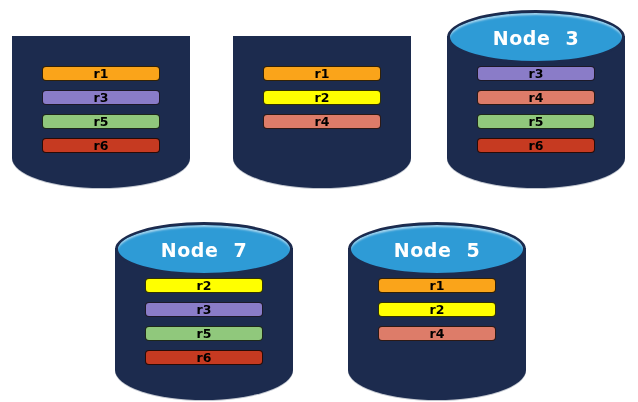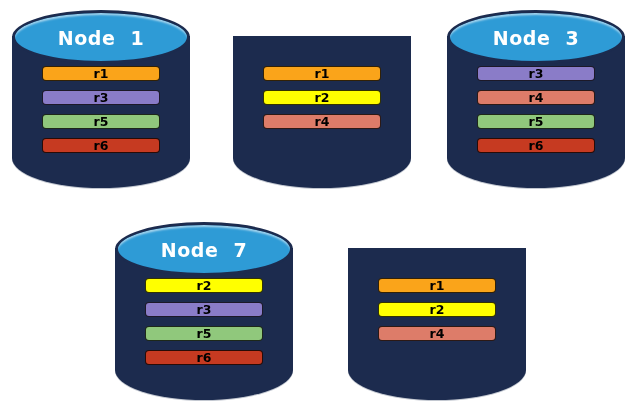--- a/index.html
+++ b/index.html
@@ -73,23 +73,20 @@
     text-align: center;
   }
 </style>
 </head>
 <body>
 
 <div class="canvas">
 
   <div class="cylinder node-1">
     <div class="cyl-body" style="background-color: rgb(28, 43, 78);"></div>
-    <div class="cyl-top" style="background-color: rgb(46, 155, 214);">
-      <span class="node-title">Node 1</span>
-    </div>
     <div class="bars">
       <div class="bar" style="background-color: rgb(250, 164, 26);">r1</div>
       <div class="bar" style="background-color: rgb(138, 124, 200);">r3</div>
       <div class="bar" style="background-color: rgb(144, 200, 124);">r5</div>
       <div class="bar" style="background-color: rgb(198, 58, 33);">r6</div>
     </div>
   </div>
 
   <div class="cylinder node-2">
     <div class="cyl-body" style="background-color: rgb(28, 43, 78);"></div>
@@ -121,20 +118,23 @@
     <div class="bars">
       <div class="bar" style="background-color: rgb(255, 255, 0);">r2</div>
       <div class="bar" style="background-color: rgb(138, 124, 200);">r3</div>
       <div class="bar" style="background-color: rgb(144, 200, 124);">r5</div>
       <div class="bar" style="background-color: rgb(198, 58, 33);">r6</div>
     </div>
   </div>
 
   <div class="cylinder node-5">
     <div class="cyl-body" style="background-color: rgb(28, 43, 78);"></div>
+    <div class="cyl-top" style="background-color: rgb(46, 155, 214);">
+      <span class="node-title">Node 5</span>
+    </div>
     <div class="bars">
       <div class="bar" style="background-color: rgb(250, 164, 26);">r1</div>
       <div class="bar" style="background-color: rgb(255, 255, 0);">r2</div>
       <div class="bar" style="background-color: rgb(221, 124, 105);">r4</div>
     </div>
   </div>
 
 </div>
 
 </body></html>

